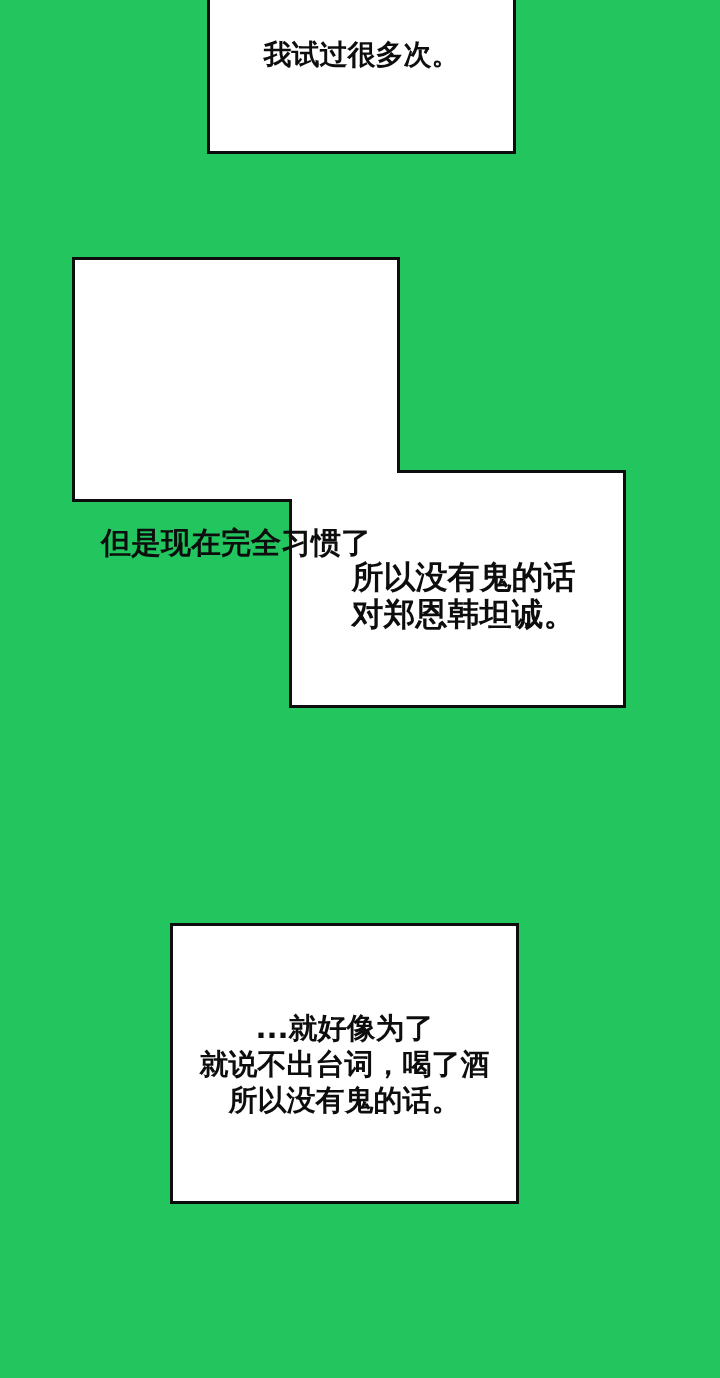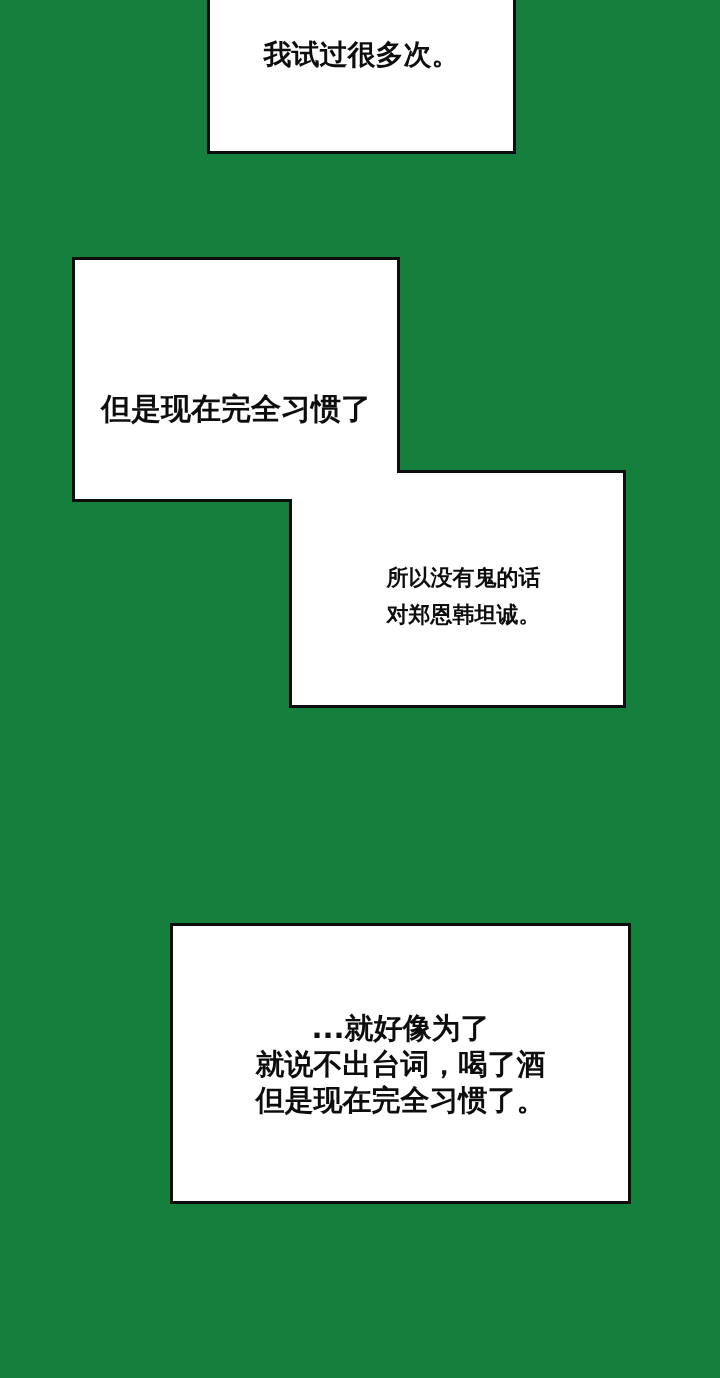--- a/index.html
+++ b/index.html
@@ -4,21 +4,21 @@
 <style>
   html, body {
     margin: 0;
     padding: 0;
     background: #ffffff;
   }
   .page {
     position: relative;
     width: 720px;
     height: 1378px;
-    background: #15803d;
+    background: #22c55e;
     overflow: hidden;
     font-family: "DejaVu Sans", sans-serif;
   }
   .box {
     position: absolute;
     box-sizing: border-box;
     border: 3px solid #0d0d0d;
     background: #ffffff;
     display: flex;
     align-items: center;
@@ -26,21 +26,21 @@
   }
   .box1 {
     left: 207px;
     top: -44px;
     width: 309px;
     height: 198px;
   }
   .box4 {
     left: 170px;
     top: 923px;
-    width: 461px;
+    width: 349px;
     height: 281px;
   }
   .union-svg {
     position: absolute;
     left: 0;
     top: 0;
     width: 720px;
     height: 1378px;
     display: block;
   }
@@ -48,36 +48,37 @@
     position: absolute;
     display: flex;
     align-items: center;
     justify-content: center;
   }
   .zone2 {
     left: 72px;
     top: 257px;
     width: 328px;
     height: 310px;
+    align-items: flex-end;
   }
   .zone3 {
     left: 289px;
     top: 470px;
     width: 337px;
     height: 238px;
   }
   .txt {
     font-weight: 700;
     color: #0d0d0d;
     text-align: center;
     white-space: nowrap;
   }
   .txt-1 { font-size: 28px; }
   .txt-2 { font-size: 30px; transform: translateY(-3px); }
-  .txt-3 { font-size: 22px; line-height: 37px; transform: translate(6px, 7px); }
+  .txt-3 { font-size: 32px; line-height: 37px; transform: translate(6px, 7px); }
   .txt-4 { font-size: 29px; line-height: 36px; }
 </style>
 </head>
 <body>
 
 <div class="page">
 
   <div class="box box1">
     <span class="txt txt-1">我试过很多次。</span>
   </div>
@@ -94,17 +95,17 @@
     <div class="txt txt-3">
       <div>所以没有鬼的话</div>
       <div>对郑恩韩坦诚。</div>
     </div>
   </div>
 
   <div class="box box4">
     <div class="txt txt-4">
       <div>...就好像为了</div>
       <div>就说不出台词，喝了酒</div>
-      <div>但是现在完全习惯了。</div>
+      <div>所以没有鬼的话。</div>
     </div>
   </div>
 
 </div>
 
 </body></html>

